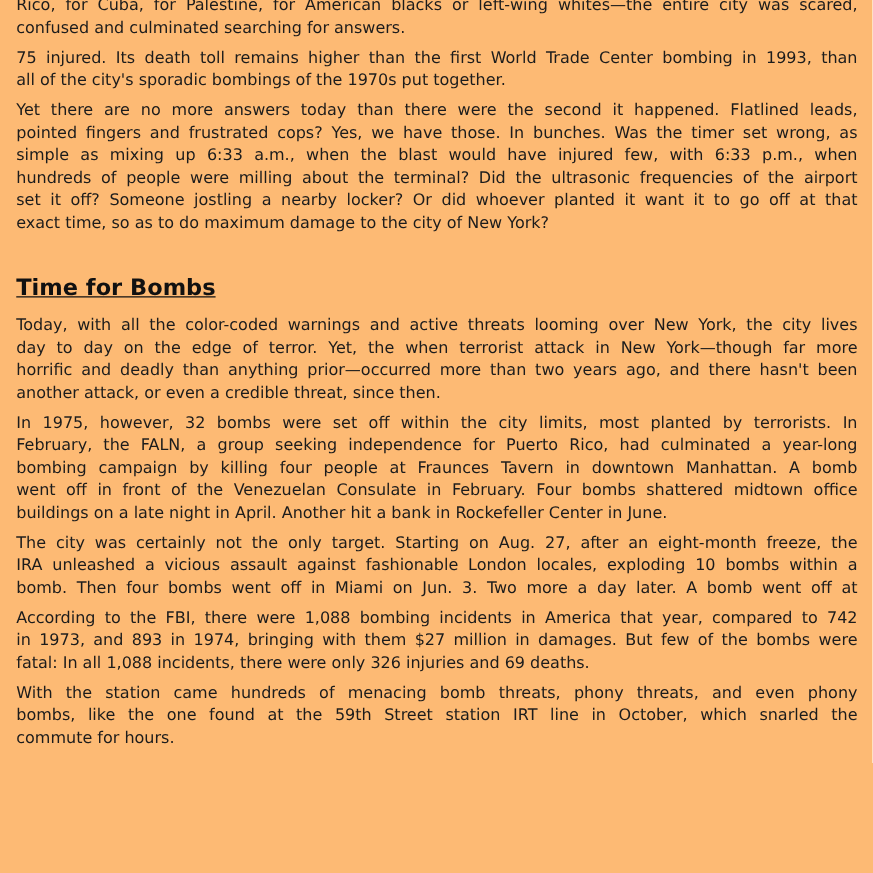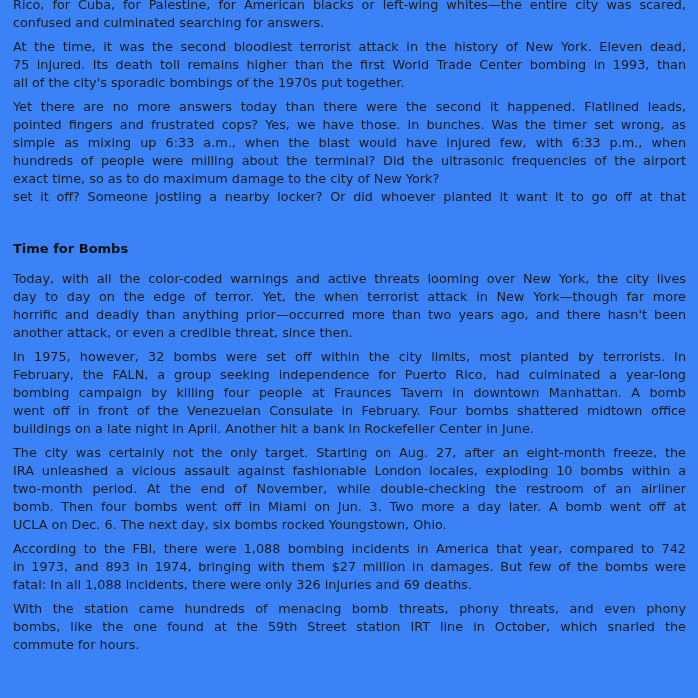--- a/index.html
+++ b/index.html
@@ -12,89 +12,87 @@
     height: 698px;
     overflow: hidden;
     font-family: "DejaVu Sans", "Liberation Sans", sans-serif;
   }
   main.page {
     width: 698px;
     height: 698px;
     box-sizing: border-box;
     padding: 0 12px 0 13px;
     overflow: hidden;
-    background: #3b82f6;
+    background: #fdba74;
   }
   article.article {
     margin-top: -4px;
     color: #1c1c1c;
     font-size: 12.8px;
     line-height: 18px;
   }
   .para {
     margin: 0 0 6px 0;
   }
   .line {
     text-align: justify;
     text-align-last: justify;
     white-space: normal;
   }
   .line.last {
     text-align-last: left;
   }
   .heading {
     font-weight: bold;
-    font-size: 13px;
+    font-size: 18px;
     line-height: 18px;
     color: #111111;
     margin: 34px 0 12px 0;
+    text-decoration: underline;
   }
 </style>
 </head>
 <body>
 
 <main class="page">
   <article class="article" id="article">
       <div class="para">
         <div class="line">Rico, for Cuba, for Palestine, for American blacks or left-wing whites—the entire city was scared,</div>
         <div class="line last">confused and culminated searching for answers.</div>
       </div>
       <div class="para">
-        <div class="line">At the time, it was the second bloodiest terrorist attack in the history of New York. Eleven dead,</div>
         <div class="line">75 injured. Its death toll remains higher than the first World Trade Center bombing in 1993, than</div>
         <div class="line last">all of the city's sporadic bombings of the 1970s put together.</div>
       </div>
       <div class="para">
         <div class="line">Yet there are no more answers today than there were the second it happened. Flatlined leads,</div>
         <div class="line">pointed fingers and frustrated cops? Yes, we have those. In bunches. Was the timer set wrong, as</div>
         <div class="line">simple as mixing up 6:33 a.m., when the blast would have injured few, with 6:33 p.m., when</div>
         <div class="line">hundreds of people were milling about the terminal? Did the ultrasonic frequencies of the airport</div>
+        <div class="line">set it off? Someone jostling a nearby locker? Or did whoever planted it want it to go off at that</div>
         <div class="line last">exact time, so as to do maximum damage to the city of New York?</div>
-        <div class="line">set it off? Someone jostling a nearby locker? Or did whoever planted it want it to go off at that</div>
       </div>
       <div class="heading">Time for Bombs</div>
       <div class="para">
         <div class="line">Today, with all the color-coded warnings and active threats looming over New York, the city lives</div>
         <div class="line">day to day on the edge of terror. Yet, the when terrorist attack in New York—though far more</div>
         <div class="line">horrific and deadly than anything prior—occurred more than two years ago, and there hasn't been</div>
         <div class="line last">another attack, or even a credible threat, since then.</div>
       </div>
       <div class="para">
         <div class="line">In 1975, however, 32 bombs were set off within the city limits, most planted by terrorists. In</div>
         <div class="line">February, the FALN, a group seeking independence for Puerto Rico, had culminated a year-long</div>
         <div class="line">bombing campaign by killing four people at Fraunces Tavern in downtown Manhattan. A bomb</div>
         <div class="line">went off in front of the Venezuelan Consulate in February. Four bombs shattered midtown office</div>
         <div class="line last">buildings on a late night in April. Another hit a bank in Rockefeller Center in June.</div>
       </div>
       <div class="para">
         <div class="line">The city was certainly not the only target. Starting on Aug. 27, after an eight-month freeze, the</div>
         <div class="line">IRA unleashed a vicious assault against fashionable London locales, exploding 10 bombs within a</div>
-        <div class="line">two-month period. At the end of November, while double-checking the restroom of an airliner</div>
         <div class="line">bomb. Then four bombs went off in Miami on Jun. 3. Two more a day later. A bomb went off at</div>
-        <div class="line last">UCLA on Dec. 6. The next day, six bombs rocked Youngstown, Ohio.</div>
       </div>
       <div class="para">
         <div class="line">According to the FBI, there were 1,088 bombing incidents in America that year, compared to 742</div>
         <div class="line">in 1973, and 893 in 1974, bringing with them $27 million in damages. But few of the bombs were</div>
         <div class="line last">fatal: In all 1,088 incidents, there were only 326 injuries and 69 deaths.</div>
       </div>
       <div class="para">
         <div class="line">With the station came hundreds of menacing bomb threats, phony threats, and even phony</div>
         <div class="line">bombs, like the one found at the 59th Street station IRT line in October, which snarled the</div>
         <div class="line last">commute for hours.</div>

